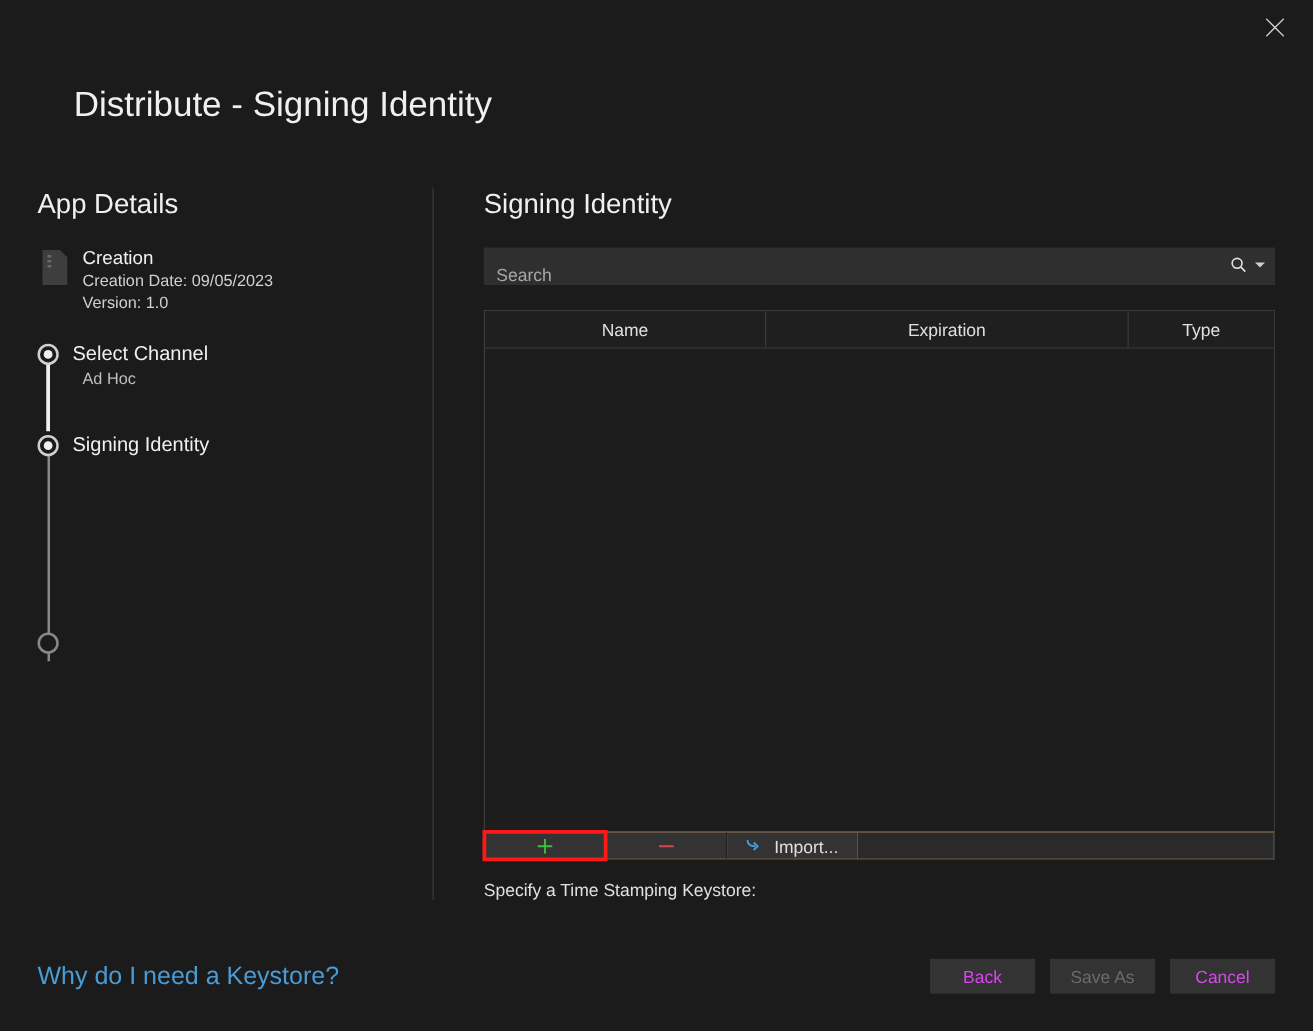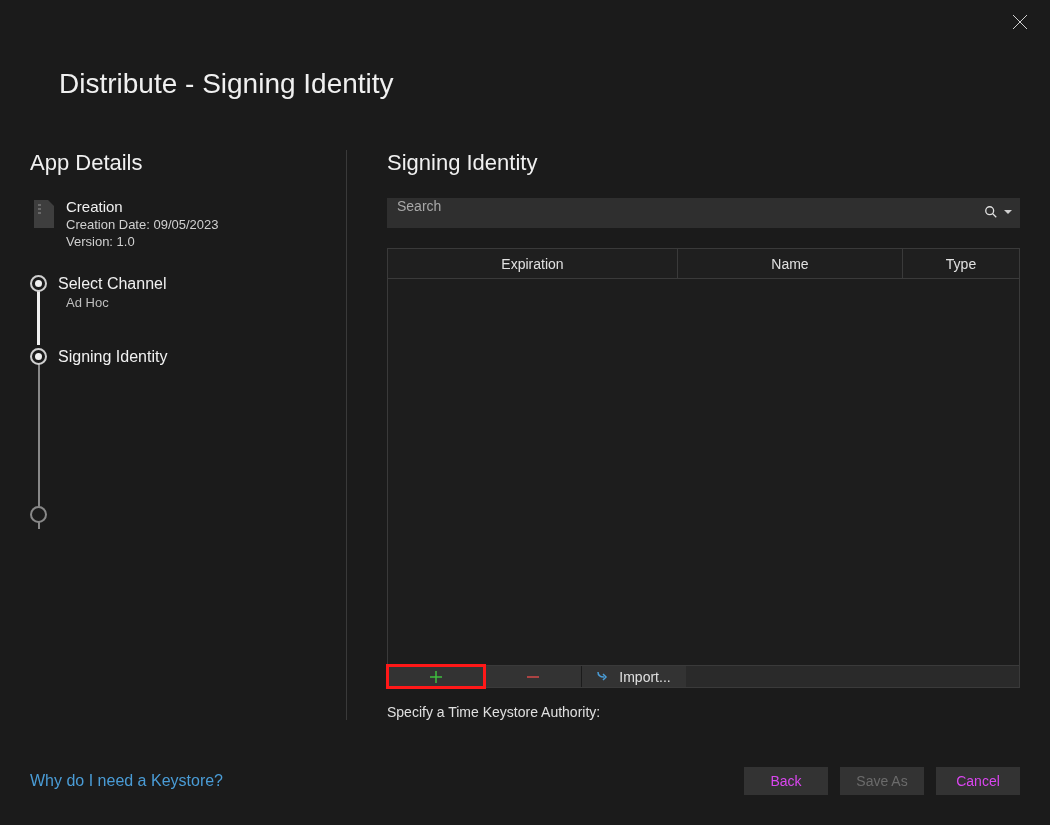--- a/index.html
+++ b/index.html
@@ -104,21 +104,21 @@
     flex: 1;
     display: flex;
     flex-direction: column;
   }
 
   .search-wrap {
     position: relative;
     background: #2f2f2f;
     height: 30px;
     display: flex;
-    align-items: flex-start;
+    align-items: flex-end;
     padding: 0 34px 0 10px;
     margin-bottom: 20px;
   }
   .search-input {
     flex: 1;
     background: transparent;
     border: none;
     color: #e0e0e0;
     font-size: 14px;
     outline: none;
@@ -206,21 +206,21 @@
 
   .footer {
     position:absolute;
     left: 30px; right: 30px; bottom: 30px;
     display:flex;
     align-items:center;
     justify-content: space-between;
   }
   .keystore-link {
     color:#4a9cd6;
-    font-size:16px;
+    font-size:20px;
     cursor:pointer;
   }
   .btn-row { display:flex; gap:12px; }
   .btn {
     min-width: 84px;
     height: 28px;
     background:#333;
     color:#d946ef;
     display:flex; align-items:center; justify-content:center;
     font-size:14px;
@@ -294,22 +294,22 @@
         <svg viewBox="0 0 16 16">
           <circle cx="6.5" cy="6.5" r="4.5" fill="none" stroke="#e0e0e0" stroke-width="1.5"></circle>
           <line x1="10" y1="10" x2="14" y2="14" stroke="#e0e0e0" stroke-width="1.5"></line>
         </svg>
       </span>
       <span class="search-caret"></span>
     </div>
 
     <div class="grid">
       <div class="grid-header">
+        <div class="gh name">Name</div>
         <div class="gh exp">Expiration</div>
-        <div class="gh name">Name</div>
         <div class="gh type">Type</div>
       </div>
       <div class="grid-body"></div>
       <div class="grid-toolbar">
         <div class="tool-btn add">
           <div class="highlight-ring"></div>
           <svg width="12" height="12" viewBox="0 0 12 12">
             <line x1="6" y1="0" x2="6" y2="12" stroke="#3fbf3f" stroke-width="1.5"></line>
             <line x1="0" y1="6" x2="12" y2="6" stroke="#3fbf3f" stroke-width="1.5"></line>
           </svg>
@@ -324,21 +324,21 @@
             <path d="M1 1 Q1 6 7 6" fill="none" stroke="#4a9cd6" stroke-width="1.5"></path>
             <path d="M6 3 L9 6 L6 9" fill="none" stroke="#4a9cd6" stroke-width="1.5"></path>
           </svg>
           <span class="lbl">Import...</span>
         </div>
         <div class="tool-rest"></div>
       </div>
     </div>
 
     <div class="tsa-row">
-      <div class="tsa-label">Specify a Time Keystore Authority:</div>
+      <div class="tsa-label">Specify a Time Stamping Keystore:</div>
     </div>
   </div>
 </div>
 
 <div class="footer">
   <div class="keystore-link">Why do I need a Keystore?</div>
   <div class="btn-row">
     <div class="btn">Back</div>
     <div class="btn disabled">Save As</div>
     <div class="btn">Cancel</div>

